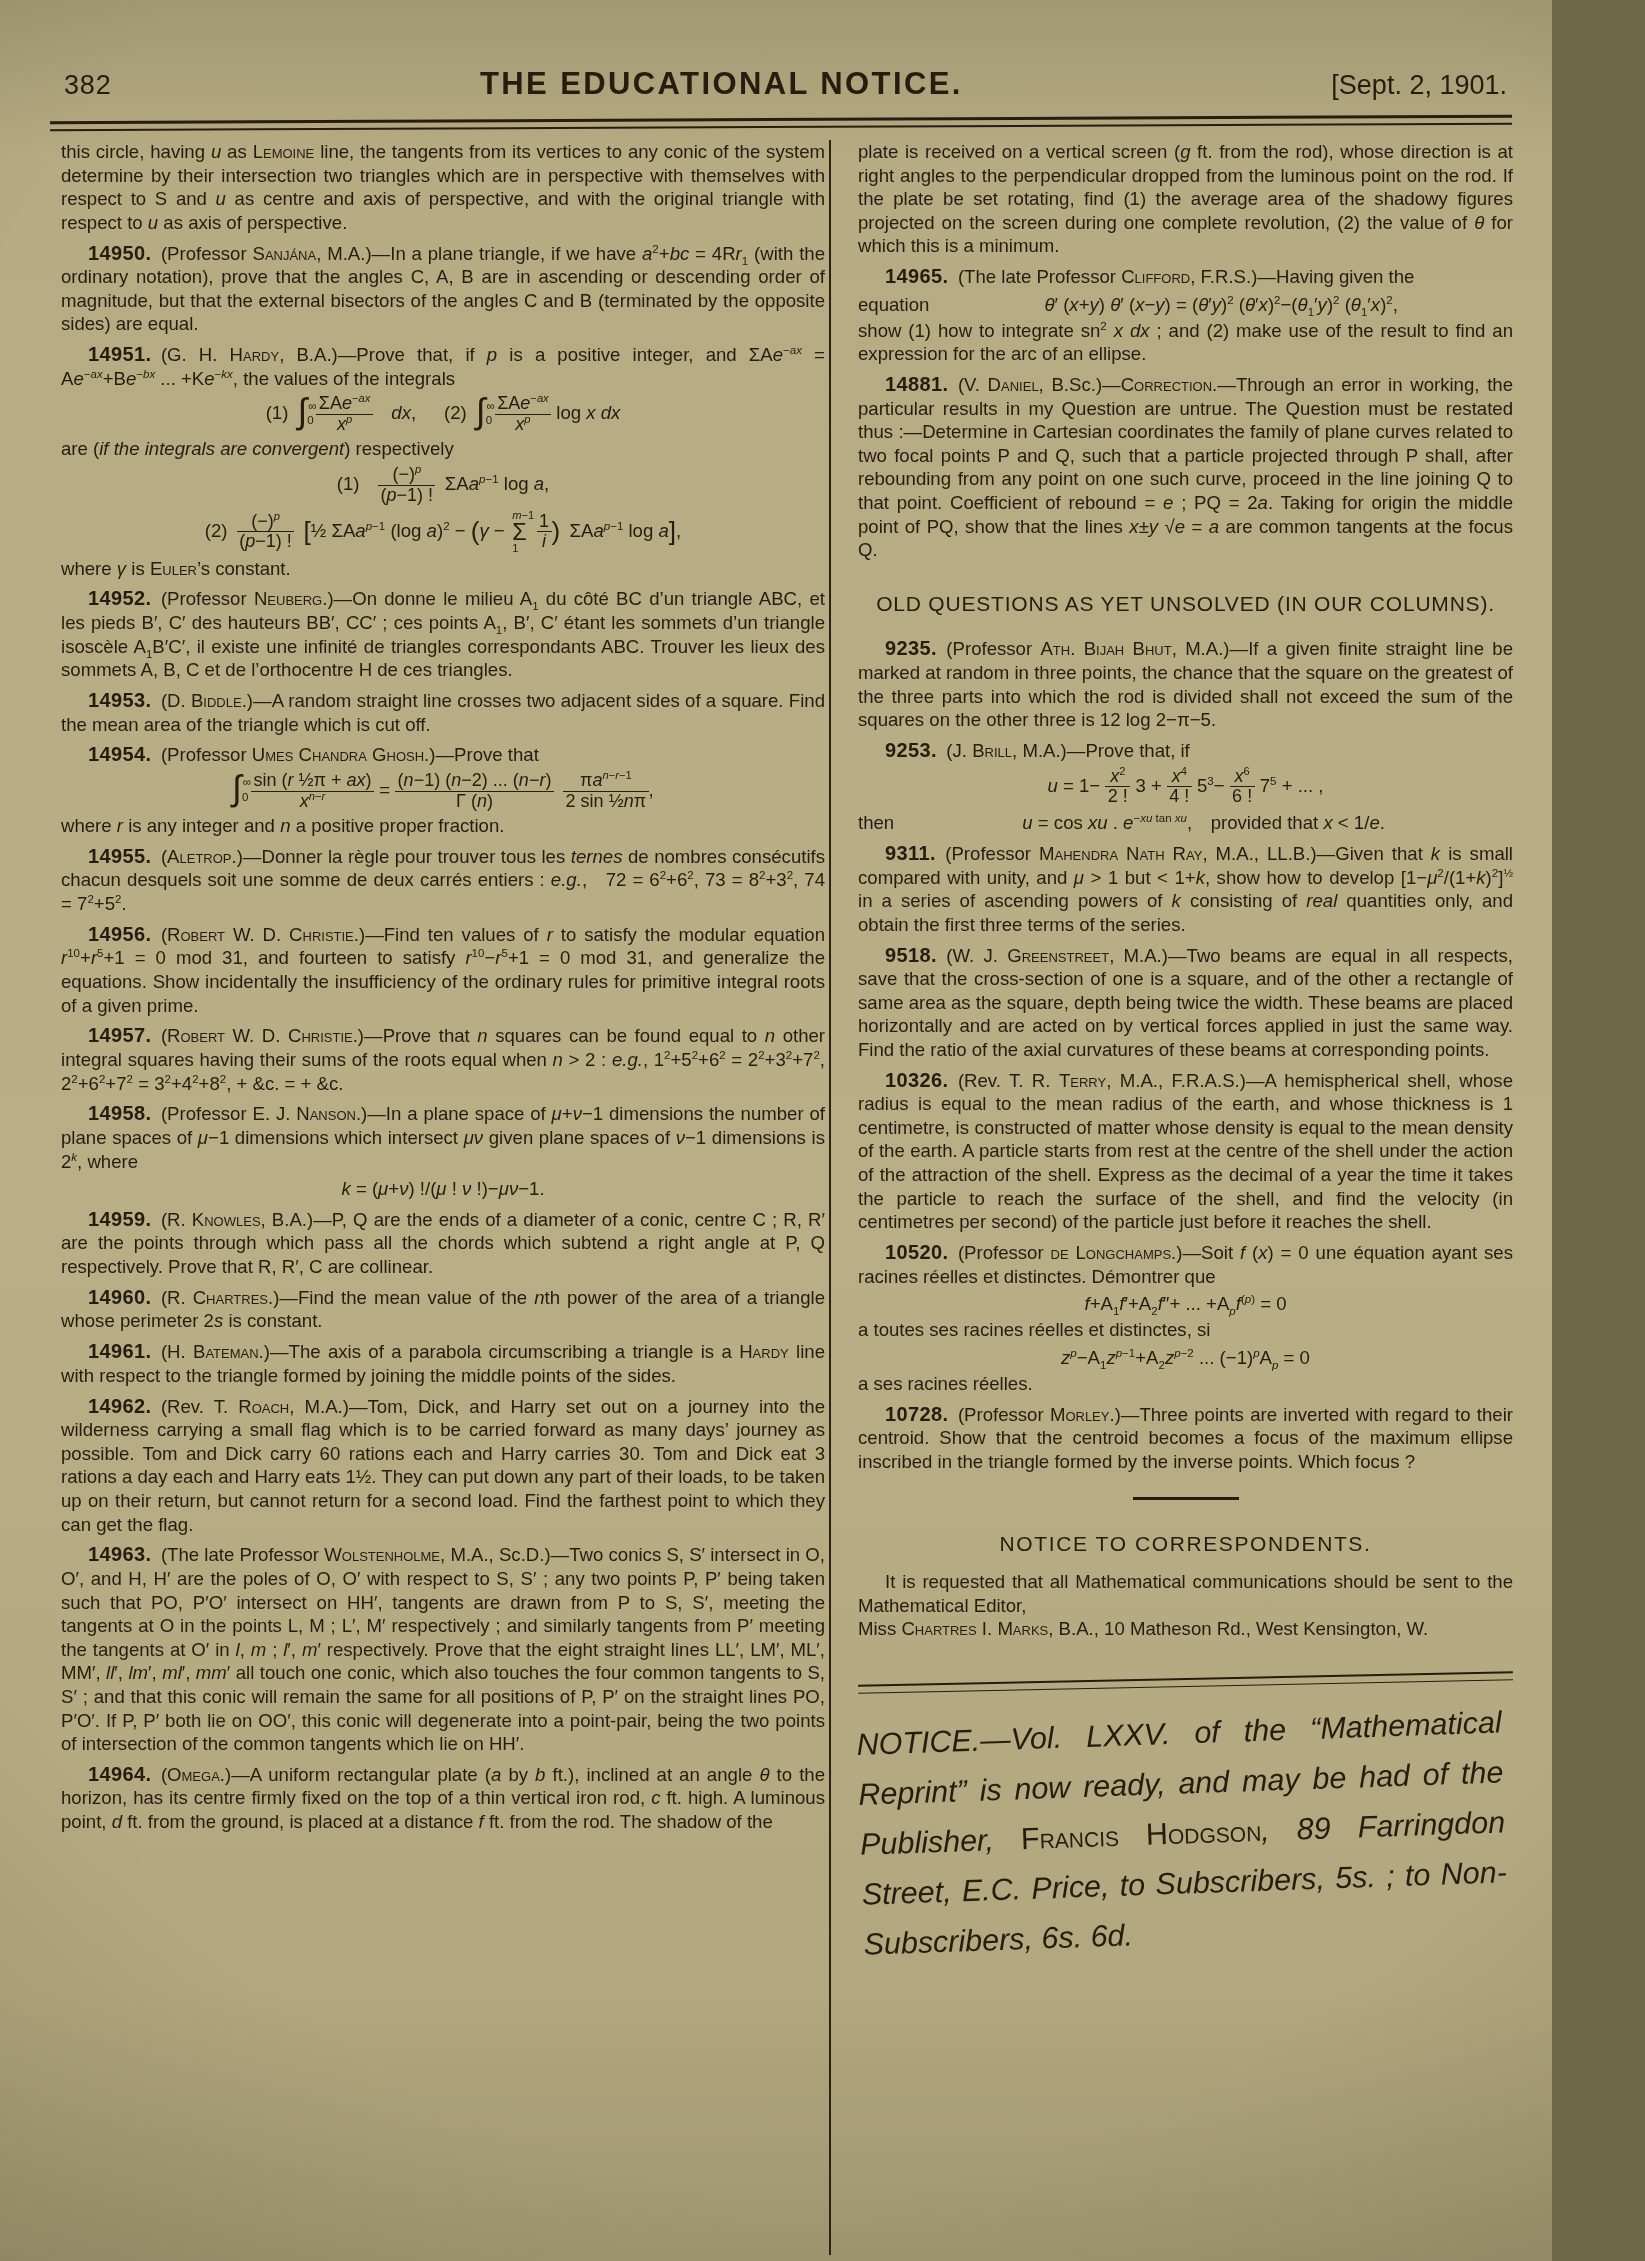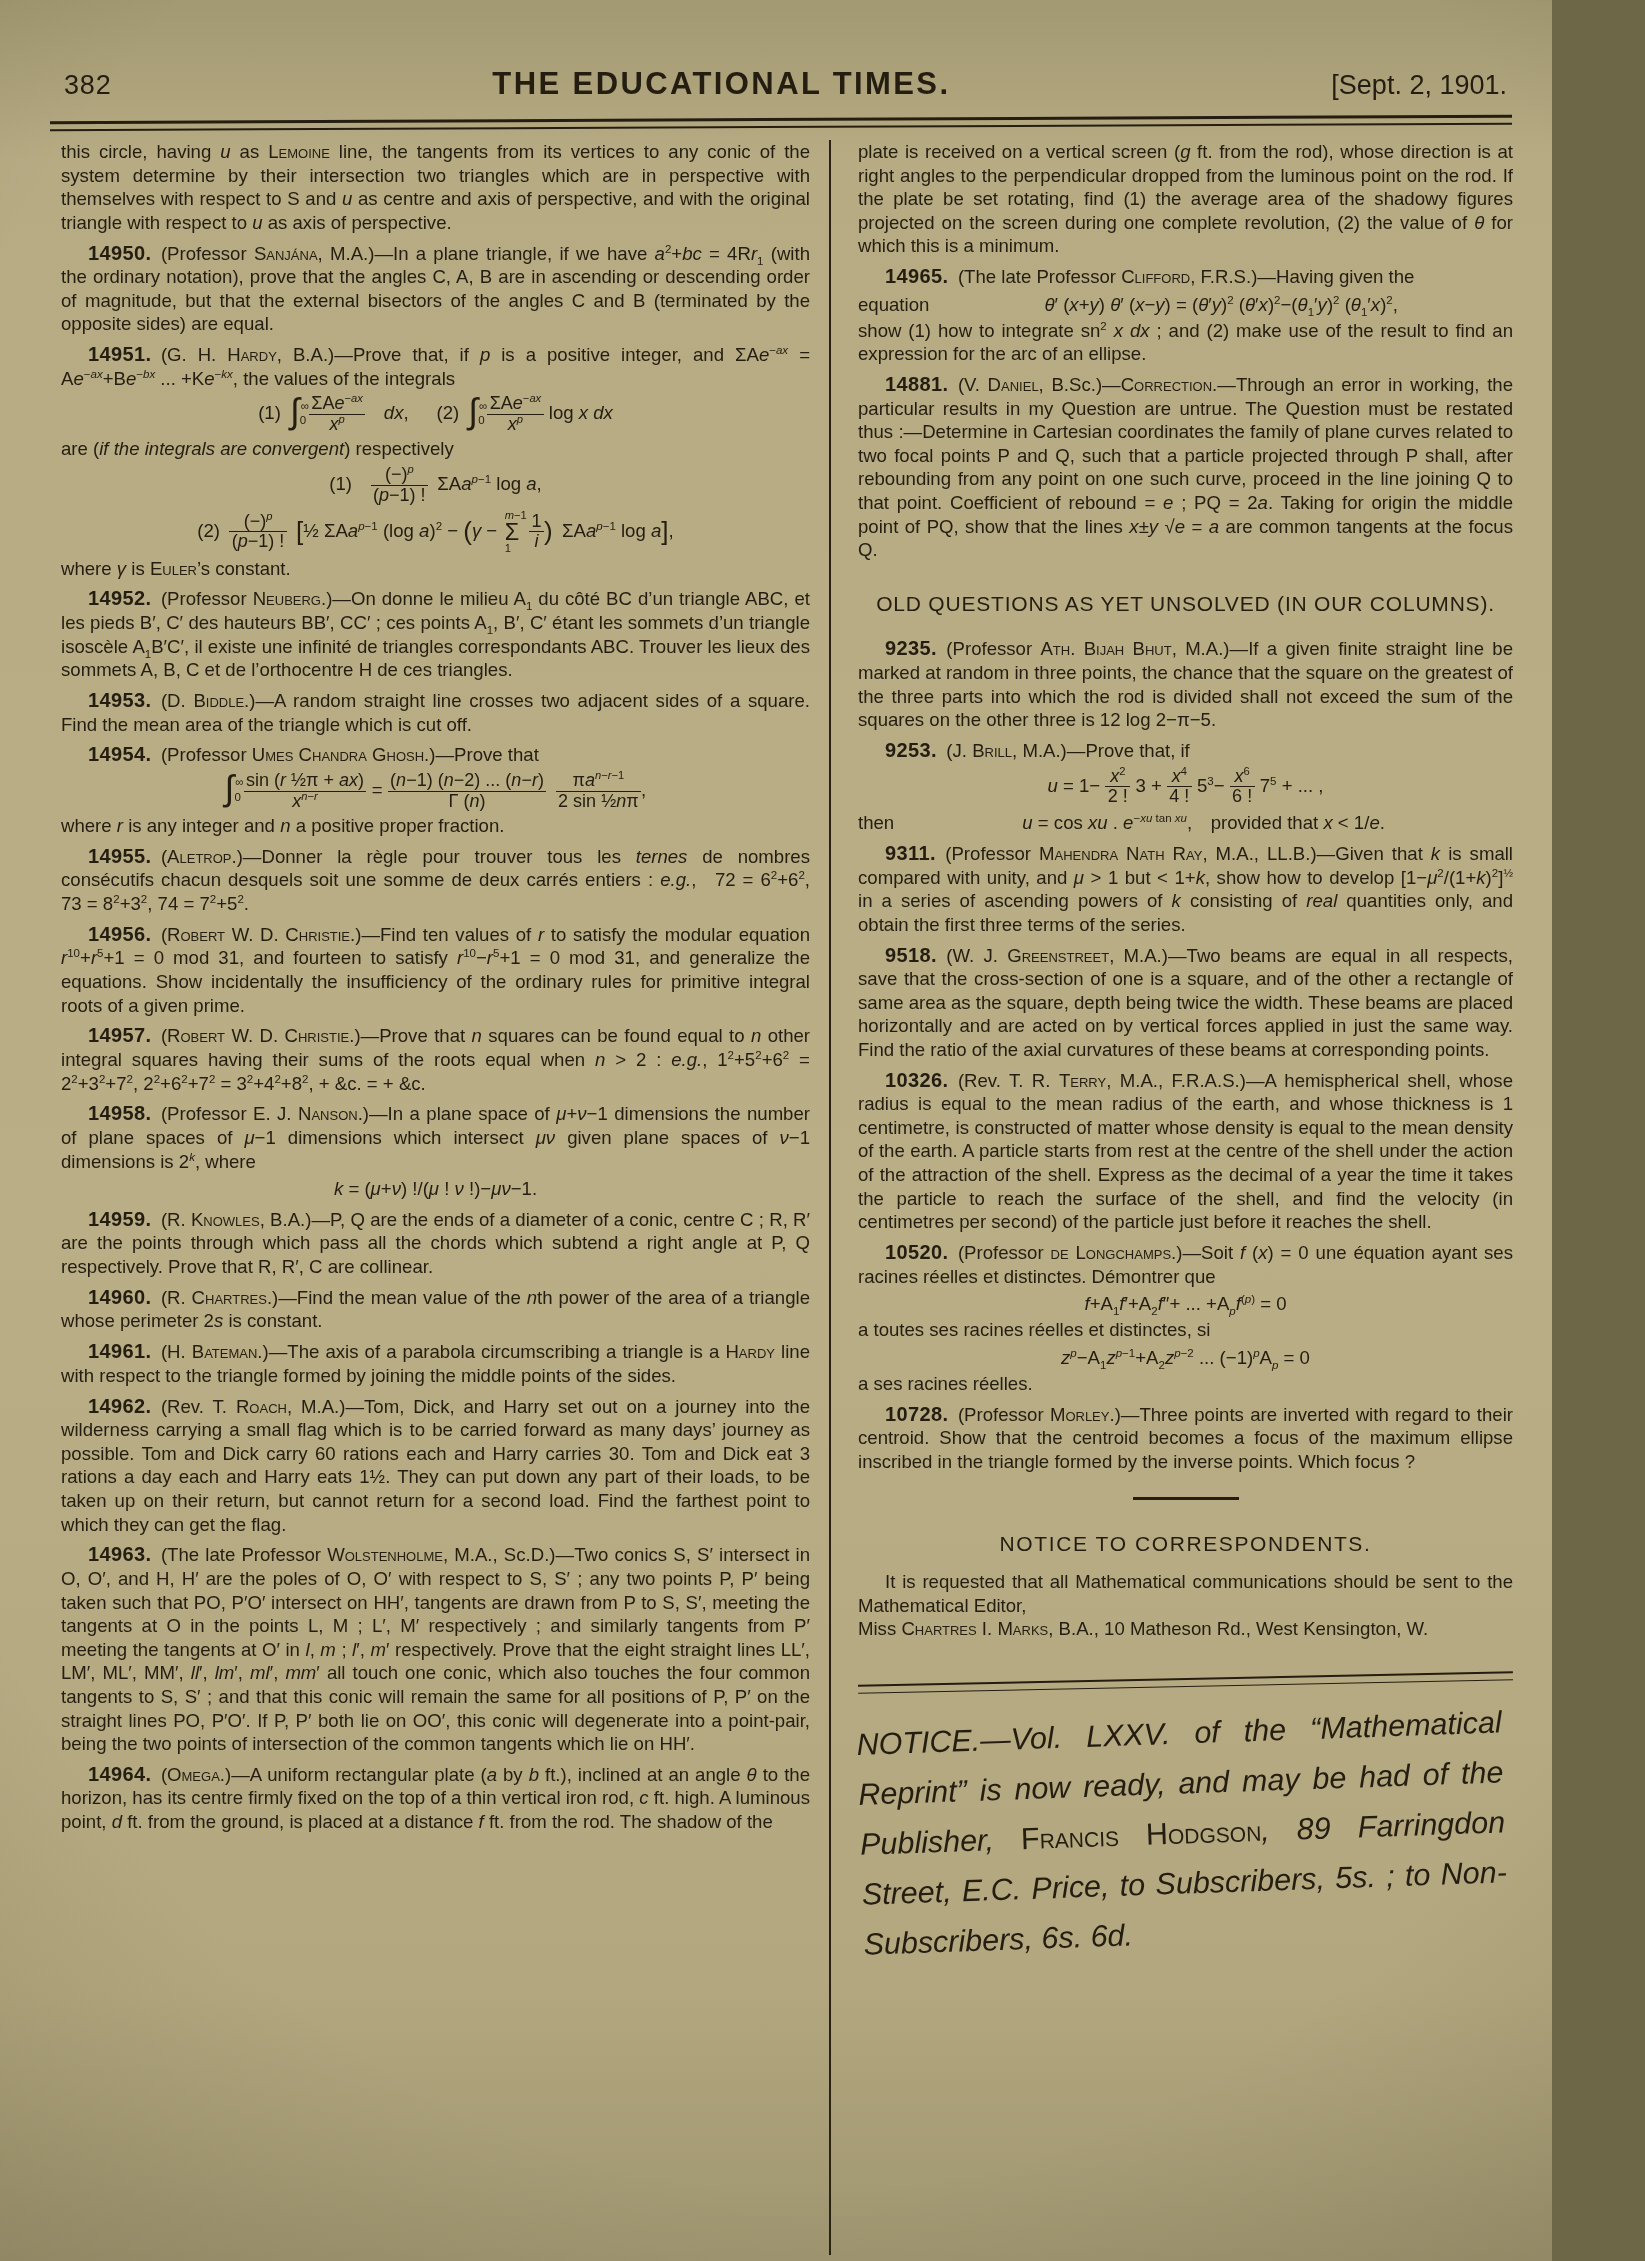--- a/index.html
+++ b/index.html
@@ -10,21 +10,21 @@
       linear-gradient(180deg,#a29871 0%,#b6ab83 7%,#b9ae86 55%,#b2a77e 88%,#9f9570 100%);
     color:#241d10;
     font-family:Liberation Sans, sans-serif;}
   .hdr{position:absolute;top:66px;left:64px;right:45px;display:flex;align-items:baseline;justify-content:space-between}
   .pn{font-size:27px;letter-spacing:0.8px}
   .ttl{font-size:31px;font-weight:bold;letter-spacing:2.4px}
   .dt{font-size:27px}
   .toprule{position:absolute;left:50px;right:40px;top:118px;height:9.6px;
     border-top:3.2px solid #241d10;border-bottom:2.4px solid #241d10;transform:rotate(-.25deg)}
   .cols{position:absolute;top:140px;left:61px;right:39px;height:2115px;display:flex}
-  .colL{width:768px;padding-right:19px}
+  .colL{width:768px;padding-right:4px}
   .colR{flex:1;border-left:2.4px solid #2a2214;padding-left:27px}
   .prob{margin:0 0 7.2px;font-size:18.6px;line-height:23.6px;text-align:justify;text-indent:27px}
   .cont{text-indent:0}
   .num{font-size:20px;letter-spacing:0.4px}
   .sc{font-variant:small-caps}
   .rom{font-style:normal}
   i{font-style:italic}
   sup,sub{font-size:.62em;line-height:0}
   sup.hi{vertical-align:.85em;margin-left:-5.6px}
   sub.lo{vertical-align:-.45em}
@@ -43,21 +43,21 @@
   .dblrule{height:8.8px;border-top:2.4px solid #241d10;border-bottom:1.6px solid #241d10;margin:37px 0 32px;transform:rotate(-1.2deg)}
   .notice{font-style:italic;font-size:30.5px;line-height:50px;text-align:justify;margin:0;padding:0 3.2px 0 6.4px;
     transform:rotate(-2deg);transform-origin:0 100%}
 </style>
 </head>
 <body>
 
 <div class="page">
   <div class="hdr">
     <span class="pn">382</span>
-    <span class="ttl">THE EDUCATIONAL TIMES.</span>
+    <span class="ttl">THE EDUCATIONAL NOTICE.</span>
     <span class="dt">[Sept. 2, 1901.</span>
   </div>
   <div class="toprule"></div>
   <div class="cols">
     <section class="colL" id="colL">
         <p class="prob cont">this circle, having <i>u</i> as <span class="sc">Lemoine</span> line, the tangents from its vertices to any conic of the system determine by their intersection two triangles which are in perspective with themselves with respect to S and <i>u</i> as centre and axis of perspective, and with the original triangle with respect to <i>u</i> as axis of perspective.</p>
         <p class="prob"><b class="num">14950.</b> <span class="author">(Professor <span class="sc">Sanjána</span>, M.A.)—</span>In a plane triangle, if we have <i>a</i><sup>2</sup>+<i>bc</i> = 4R<i>r</i><sub>1</sub> (with the ordinary notation), prove that the angles C, A, B are in ascending or descending order of magnitude, but that the external bisectors of the angles C and B (terminated by the opposite sides) are equal.</p>
         <p class="prob"><b class="num">14951.</b> <span class="author">(G. H. <span class="sc">Hardy</span>, B.A.)—</span>Prove that, if <i>p</i> is a positive integer, and ΣA<i>e</i><sup>−<i>ax</i></sup> = A<i>e</i><sup>−<i>ax</i></sup>+B<i>e</i><sup>−<i>bx</i></sup> ... +K<i>e</i><sup>−<i>kx</i></sup>, the values of the integrals<span class="eq">(1) <span class="intg">∫</span><sub class="lo">0</sub><sup class="hi">∞</sup><span class="fr"><span>ΣA<i>e</i><sup>−<i>ax</i></sup></span><span><i>x</i><sup><i>p</i></sup></span></span> <i>dx</i>,  (2) <span class="intg">∫</span><sub class="lo">0</sub><sup class="hi">∞</sup><span class="fr"><span>ΣA<i>e</i><sup>−<i>ax</i></sup></span><span><i>x</i><sup><i>p</i></sup></span></span> log <i>x</i> <i>dx</i></span>are (<i>if the integrals are convergent</i>) respectively<span class="eq">(1) <span class="fr"><span>(−)<sup><i>p</i></sup></span><span>(<i>p</i>−1) !</span></span> ΣA<i>a</i><sup><i>p</i>−1</sup> log <i>a</i>,</span><span class="eq">(2) <span class="fr"><span>(−)<sup><i>p</i></sup></span><span>(<i>p</i>−1) !</span></span> <span class="bg">[</span>½ ΣA<i>a</i><sup><i>p</i>−1</sup> (log <i>a</i>)<sup>2</sup> − <span class="bg">(</span><i>γ</i> − <span class="ss">
               <span><i>m</i>−1</span>
               <span class="sg">Σ</span>

